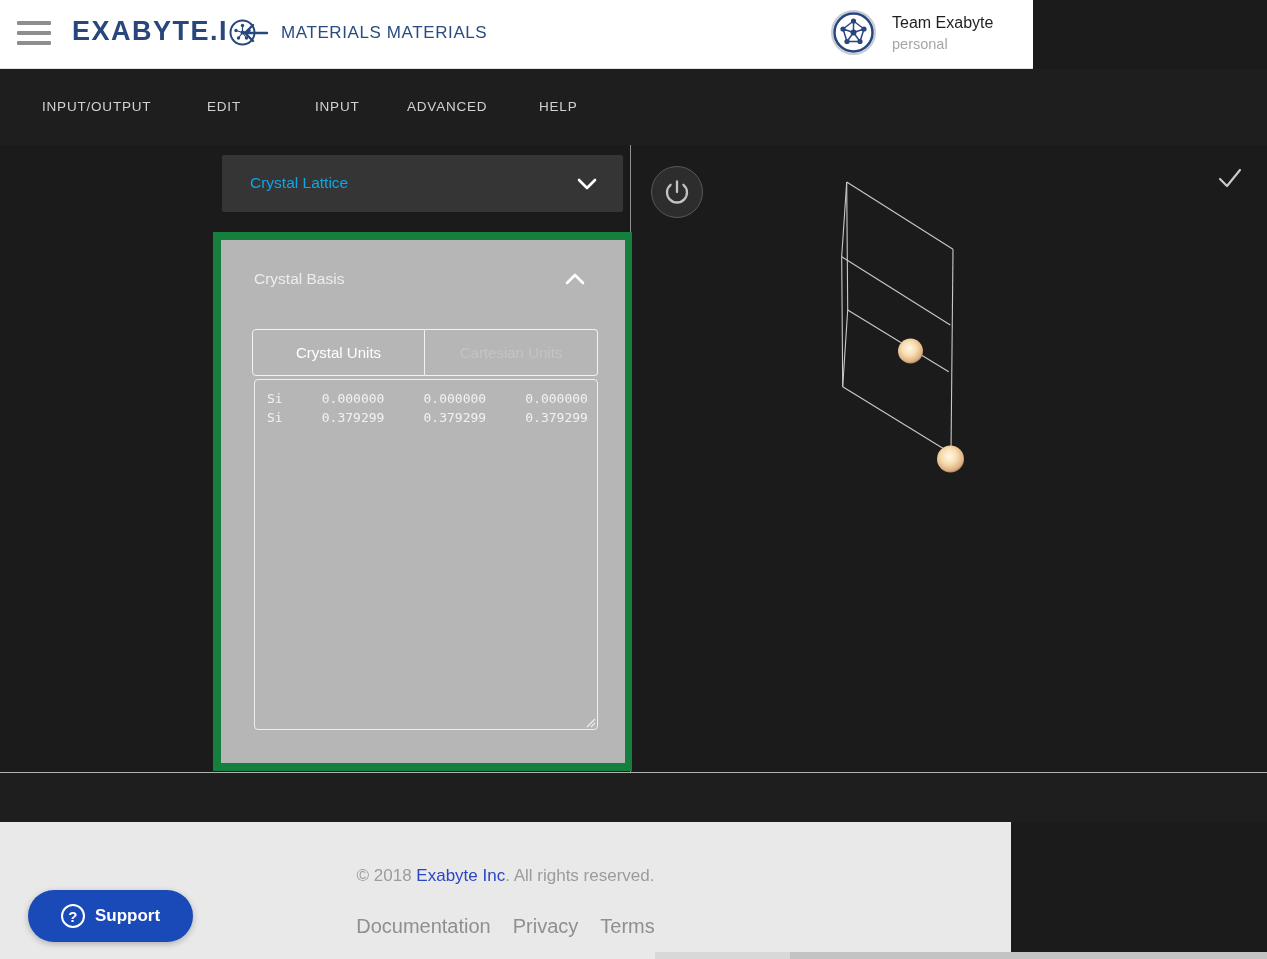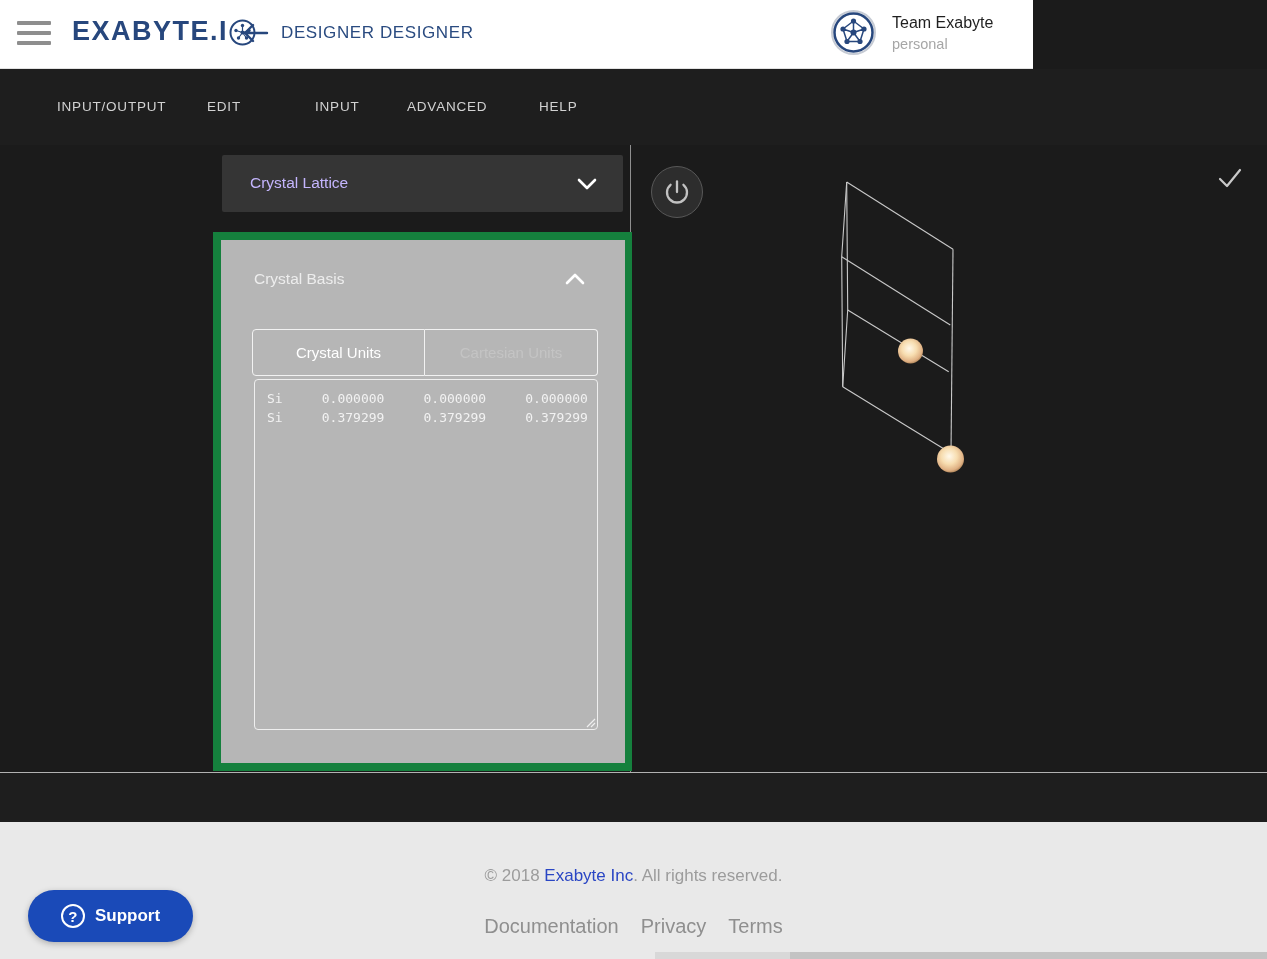--- a/index.html
+++ b/index.html
@@ -17,41 +17,41 @@
   .app-title { position:absolute; left:281px; top:23px; font-size:17px; color:#2a4b80; letter-spacing:0.6px; }
   .account { position:absolute; right:11px; top:10px; display:flex; align-items:center; cursor:pointer; }
   .avatar { width:45px; height:45px; border-radius:50%; border:2px solid #c6cbd4; background:#fff; display:flex; align-items:center; justify-content:center; }
   .account-text { margin-left:16px; width:130px; }
   .account-name { font-size:16px; color:#1f1f1f; }
   .account-type { font-size:14.5px; color:#a6a6a6; margin-top:4px; }
 
   
   .menubar { position:absolute; left:0; top:69px; width:1267px; height:76px; background:#1e1e1e; z-index:4; }
   .menu-item { position:absolute; top:0; height:76px; line-height:76px; color:#d2d2d2; font-size:13.5px; letter-spacing:0.8px; cursor:pointer; }
-  .mi-0 { left:57px; } .mi-1 { left:207px; } .mi-2 { left:315px; } .mi-3 { left:407px; } .mi-4 { left:539px; }
+  .mi-0 { left:42px; } .mi-1 { left:207px; } .mi-2 { left:315px; } .mi-3 { left:407px; } .mi-4 { left:539px; }
   .menu-check { position:absolute; left:1217px; top:97px; cursor:pointer; }
 
   
   .content { position:absolute; left:0; top:145px; width:1267px; height:627px; background:#1b1b1b; }
 
   
   .sidebar { position:absolute; left:0; top:0; width:215px; height:627px; background:#191919; }
   .material-card { position:absolute; left:8px; top:15px; width:196px; height:62px; background:#3a3a3a; border-radius:3px; cursor:pointer; }
   .material-icon { position:absolute; left:12px; top:8px; }
   .material-name { position:absolute; left:62px; top:12px; font-size:16px; color:#d8d8d8; }
   .material-formula { position:absolute; left:62px; top:34px; font-size:13px; color:#b0b0b0; }
   .material-formula b { color:#e9e9e9; }
   .trash-btn { position:absolute; right:14px; top:17px; width:22px; height:26px; cursor:pointer; }
   .h-scrollbar { position:absolute; left:2px; top:88px; width:204px; height:18px; border:1px solid #343434; border-radius:9px; background:#1d1d1d; }
   .h-scrollbar .thumb { position:absolute; left:0; top:0; width:184px; height:16px; border:1px solid #454545; border-radius:8px; background:#2a2a2a; cursor:grab; }
 
   
   .middle { position:absolute; left:215px; top:0; width:416px; height:627px; border-right:1px solid #8f8f8f; }
   .lattice-card { position:absolute; left:7px; top:10px; width:401px; height:57px; background:#353535; border-radius:2px; cursor:pointer; }
-  .lattice-title { position:absolute; left:28px; top:19px; font-size:15.5px; color:#c4b5fd; }
+  .lattice-title { position:absolute; left:28px; top:19px; font-size:15.5px; color:#0ea5e9; }
   .lattice-chevron { position:absolute; right:26px; top:23px; }
 
   .basis-panel { position:absolute; left:-2px; top:87px; width:420px; height:539px; border:8px solid #15803d; background:#b6b6b6; }
   .basis-title { position:absolute; left:33px; top:30px; font-size:15.5px; color:#ededed; }
   .basis-chevron { position:absolute; right:40px; top:33px; cursor:pointer; }
   .tab-group { position:absolute; left:31px; top:89px; width:346px; height:47px; display:flex; }
   .tab { width:208px; height:47px; border:1px solid #f2f2f2; background:transparent; font-size:15px; cursor:pointer; display:flex; align-items:center; justify-content:center; font-family:"Liberation Sans", sans-serif; }
   .tab.active { color:#ffffff; border-radius:4px 0 0 4px; font-weight:500; }
   .tab.inactive { color:#c4c4c4; border-left:none; border-radius:0 4px 4px 0; }
   .basis-textarea { position:absolute; left:33px; top:139px; width:344px; height:351px; background:transparent; border:1px solid #efefef; border-radius:4px; color:#f2f2f2; font-family:"DejaVu Sans Mono", monospace; font-size:13px; line-height:19px; padding:9px 12px; resize:none; outline:none; white-space:pre; overflow:hidden; }
@@ -60,21 +60,21 @@
   
   .viewer { position:absolute; left:632px; top:0; width:635px; height:627px; background:#1b1b1b; cursor:grab; }
   .power-btn { position:absolute; left:19px; top:21px; width:52px; height:52px; border-radius:50%; background:#2d2d2d; border:1px solid #585858; cursor:pointer; display:flex; align-items:center; justify-content:center; }
   .wireframe { position:absolute; left:0; top:0; }
 
   
   .content-bottom-line { position:absolute; left:0; top:772px; width:1267px; height:1px; background:#b2b2b2; }
   .dark-band { position:absolute; left:0; top:773px; width:1267px; height:49px; background:#1e1e1e; }
 
   
-  .footer { position:absolute; left:0; top:822px; width:1267px; height:137px; background:#e9e9e9; }
+  .footer { position:absolute; left:0; top:822px; width:1011px; height:137px; background:#e9e9e9; }
   .copyright { position:absolute; left:0; top:44px; width:100%; text-align:center; font-size:17px; color:#9c9c9c; }
   .copyright a { color:#2a46c4; text-decoration:none; cursor:pointer; }
   .footer-links { position:absolute; left:0; top:93px; width:100%; display:flex; justify-content:center; gap:22px; font-size:20px; color:#8f8f8f; }
   .footer-links span { cursor:pointer; }
   .support-btn { position:absolute; left:28px; top:68px; width:165px; height:52px; border-radius:26px; background:#1a4ab8; border:none; color:#fff; display:flex; align-items:center; justify-content:center; gap:10px; cursor:pointer; box-shadow:0 2px 6px rgba(0,0,0,0.25); }
   .support-q { width:24px; height:24px; border:2px solid #fff; border-radius:50%; font-size:15px; font-weight:bold; display:flex; align-items:center; justify-content:center; }
   .support-label { font-size:17px; font-weight:bold; font-family:"Liberation Sans", sans-serif; }
   .bottom-scroll-track { position:absolute; left:655px; top:952px; width:612px; height:7px; background:#d8d8d8; }
   .bottom-scroll-thumb { position:absolute; left:790px; top:952px; width:477px; height:7px; background:#c3c3c3; cursor:grab; }
 </style>
@@ -98,21 +98,21 @@
         <circle cx="7" cy="11.5" r="1.7" fill="#27477d"></circle>
         <circle cx="9.5" cy="19" r="1.7" fill="#27477d"></circle>
         <circle cx="17.5" cy="19" r="1.7" fill="#27477d"></circle>
         <circle cx="20" cy="11.5" r="1.7" fill="#27477d"></circle>
         <path d="M13.5 6.5 L13.5 13.5 M7 11.5 L13.5 13.5 M9.5 19 L13.5 13.5 M17.5 19 L13.5 13.5 M20 11.5 L13.5 13.5" stroke="#27477d" stroke-width="1.2" fill="none"></path>
       </svg>
     </div>
     <svg class="back-arrow" width="28" height="22" viewBox="0 0 28 22">
       <path d="M26 11 H4 M12 3 L4 11 L12 19" fill="none" stroke="#27477d" stroke-width="2.4" stroke-linecap="round" stroke-linejoin="round"></path>
     </svg>
-    <div class="app-title">DESIGNER DESIGNER</div>
+    <div class="app-title">MATERIALS MATERIALS</div>
     <div class="account">
       <div class="avatar">
         <svg width="41" height="41" viewBox="0 0 41 41">
           <circle cx="20.5" cy="20.5" r="19" fill="#fff" stroke="#27477d" stroke-width="2.5"></circle>
           <circle cx="20.5" cy="20.5" r="3" fill="#27477d"></circle>
           <circle cx="20.5" cy="9" r="2.6" fill="#27477d"></circle>
           <circle cx="10" cy="17" r="2.6" fill="#27477d"></circle>
           <circle cx="14" cy="29.5" r="2.6" fill="#27477d"></circle>
           <circle cx="27" cy="29.5" r="2.6" fill="#27477d"></circle>
           <circle cx="31" cy="17" r="2.6" fill="#27477d"></circle>

